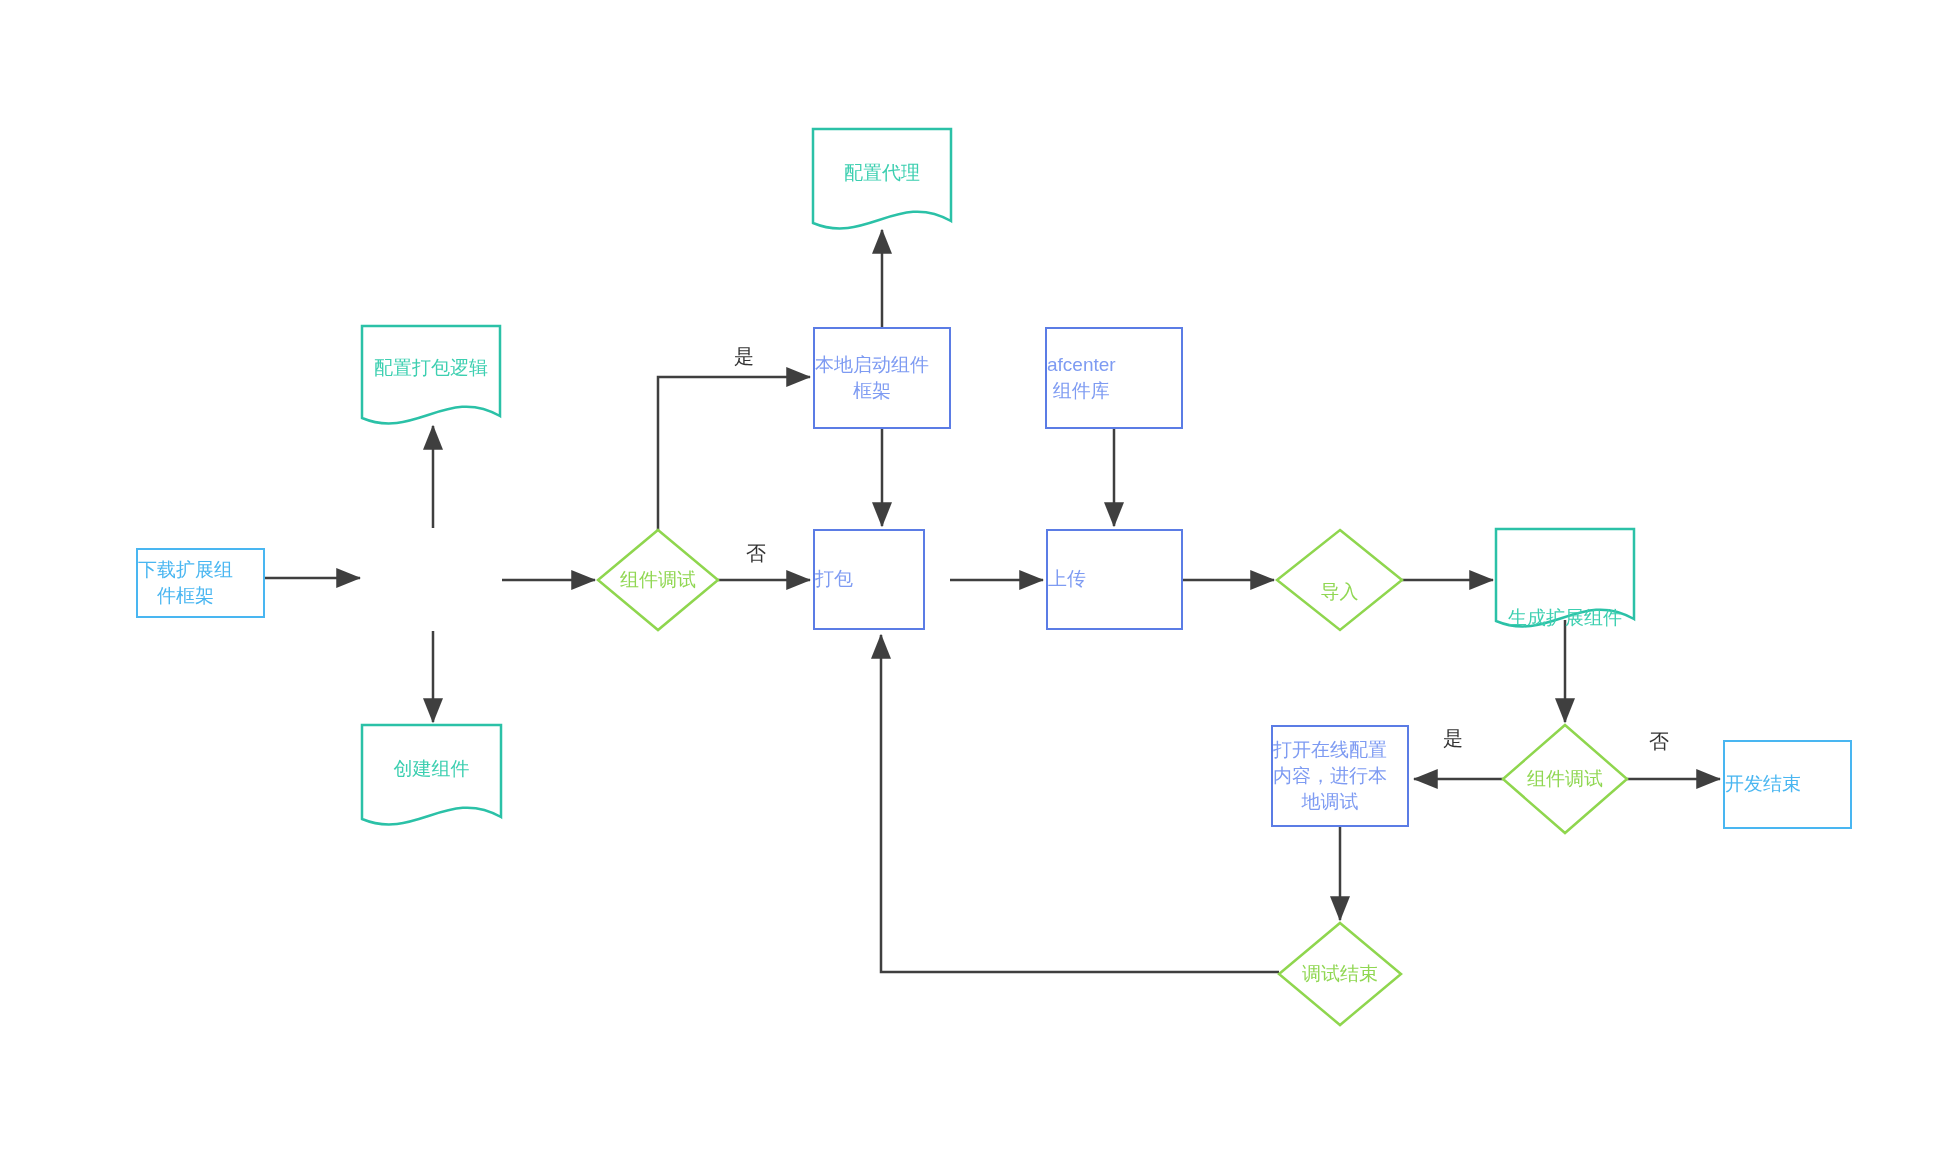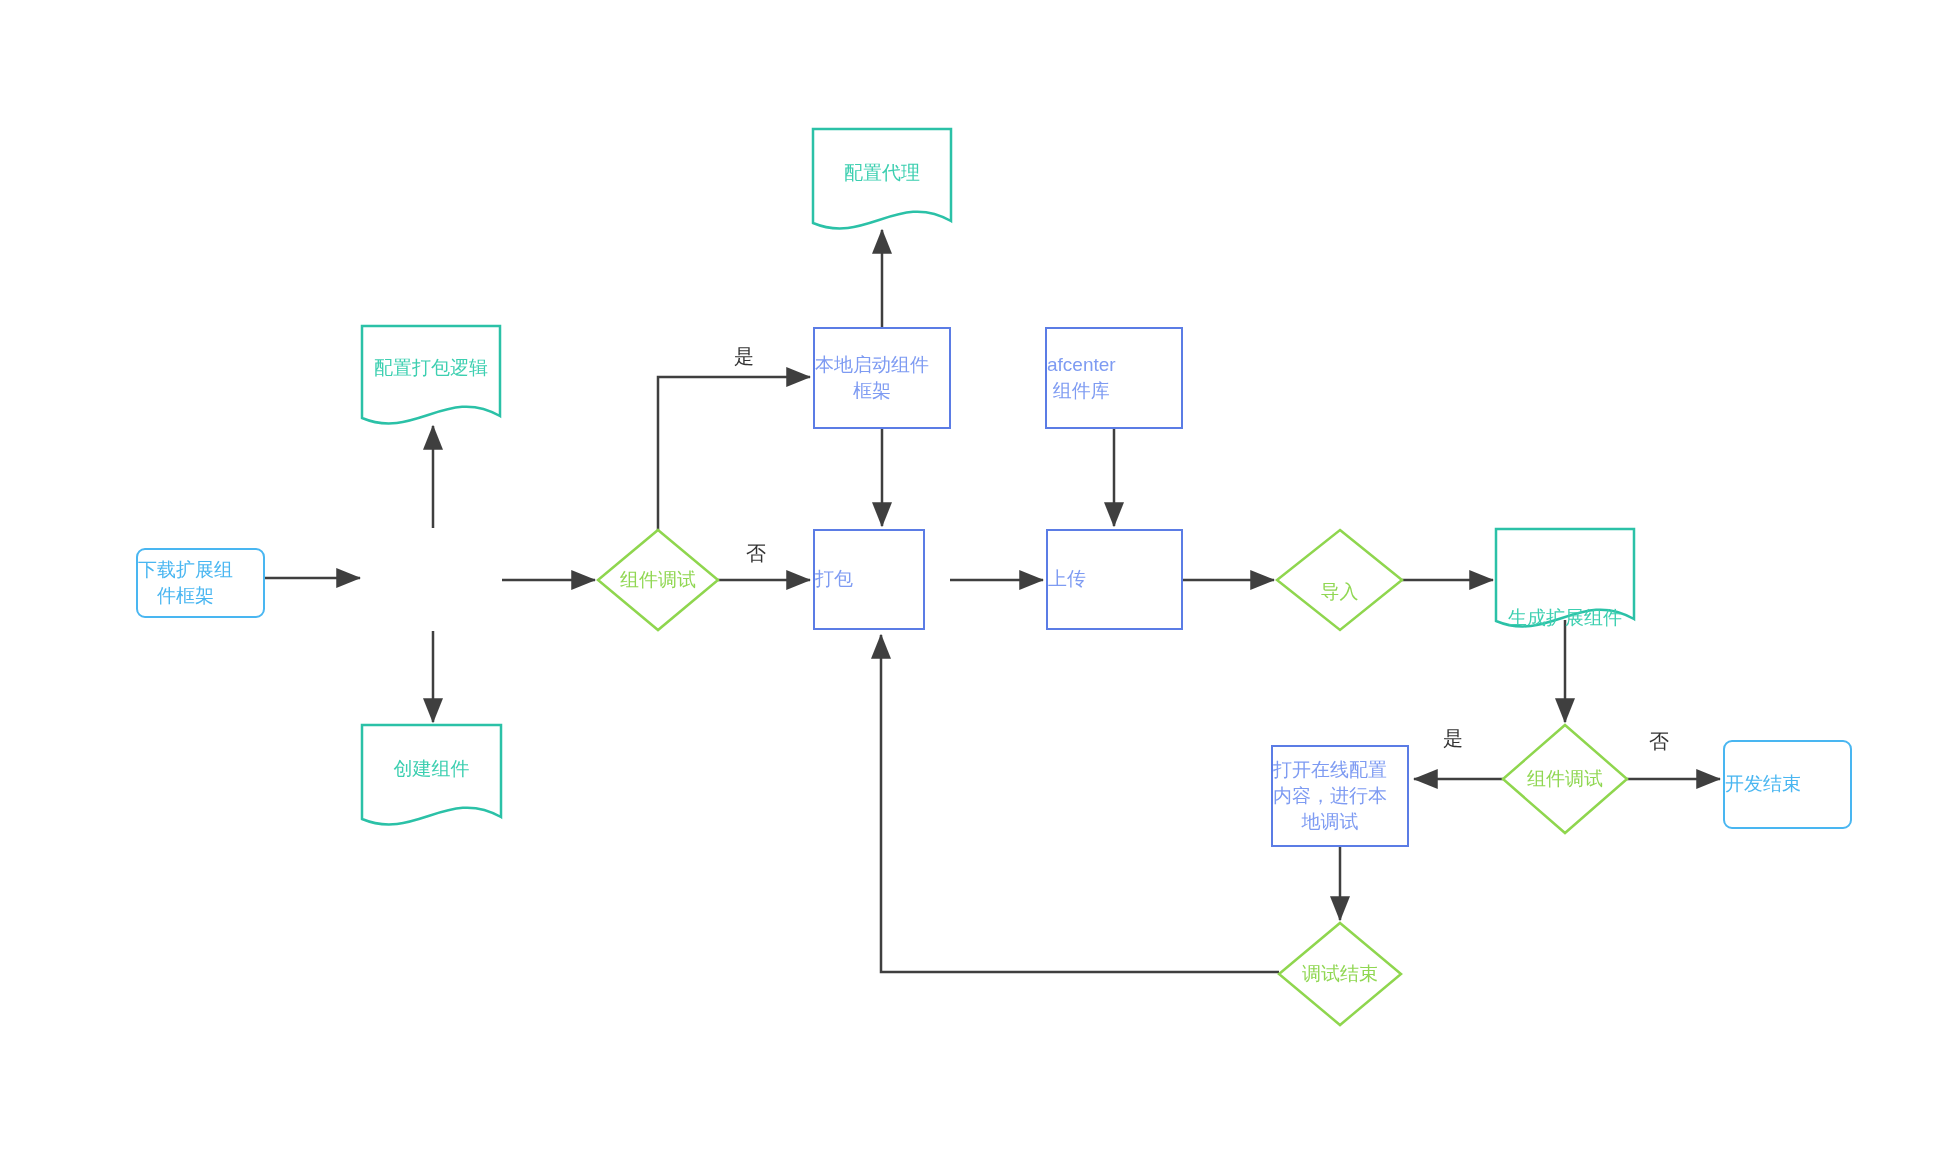--- a/index.html
+++ b/index.html
@@ -3,21 +3,21 @@
 <meta charset="utf-8">
 <style>
   html,body{margin:0;padding:0;background:#ffffff;}
   body{font-family:"Liberation Sans","DejaVu Sans",sans-serif;}
   .canvas{position:relative;width:1953px;height:1157px;background:#ffffff;overflow:hidden;}
   .layer{position:absolute;left:0;top:0;}
   .node{position:absolute;display:flex;align-items:center;justify-content:flex-start;
         text-align:center;white-space:pre-line;font-size:19px;line-height:1.38;
         box-sizing:border-box;background:#ffffff;}
   .rect{border:2.5px solid #5b7ce5;color:#7e9bf2;}
-  .rounded{border:2.5px solid #49b6f1;color:#49b6f1;border-radius:9px;}
+  .rounded{border:2.5px solid #49b6f1;color:#49b6f1;border-radius:0;}
   .shape-label{position:absolute;display:flex;align-items:center;justify-content:center;
         text-align:center;white-space:pre-line;font-size:19px;line-height:1.38;
         pointer-events:none;background:transparent;}
   .doc-label{color:#3ccfb0;}
   .diamond-label{color:#90d752;}
   .edge-label{position:absolute;display:flex;align-items:center;justify-content:center;
         font-size:20px;color:#333333;pointer-events:none;}
 </style>
 </head>
 <body>
@@ -83,21 +83,21 @@
 
   <div class="node rect" style="left:1045px;top:327px;width:138px;height:102px;">
     <span>afcenter
 组件库</span>
   </div>
 
   <div class="node rect" style="left:1046px;top:529px;width:137px;height:101px;">
     <span>上传</span>
   </div>
 
-  <div class="node rect" style="left:1271px;top:725px;width:138px;height:102px;margin-top:20px;">
+  <div class="node rect" style="left:1271px;top:725px;width:138px;height:102px;">
     <span>打开在线配置
 内容，进行本
 地调试</span>
   </div>
 
   <div class="node rounded" style="left:1723px;top:740px;width:129px;height:89px;">
     <span>开发结束</span>
   </div>
 
   <div class="shape-label doc-label" style="left:362px;top:326px;width:138px;height:84px;">配置打包逻辑</div>

